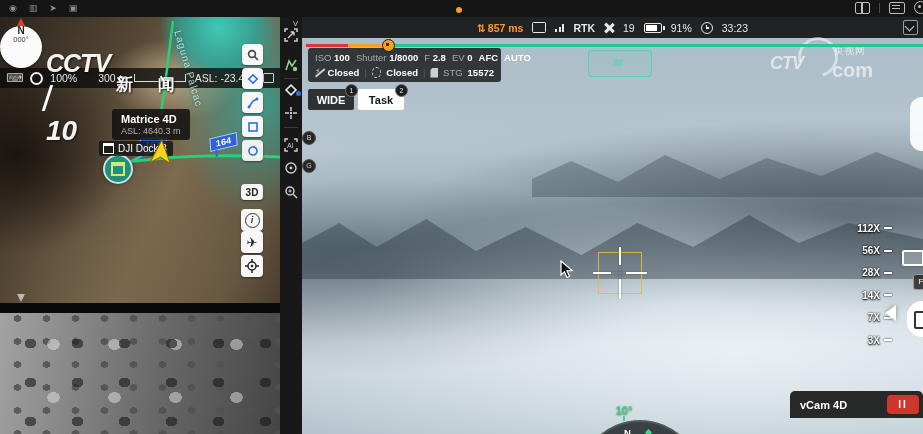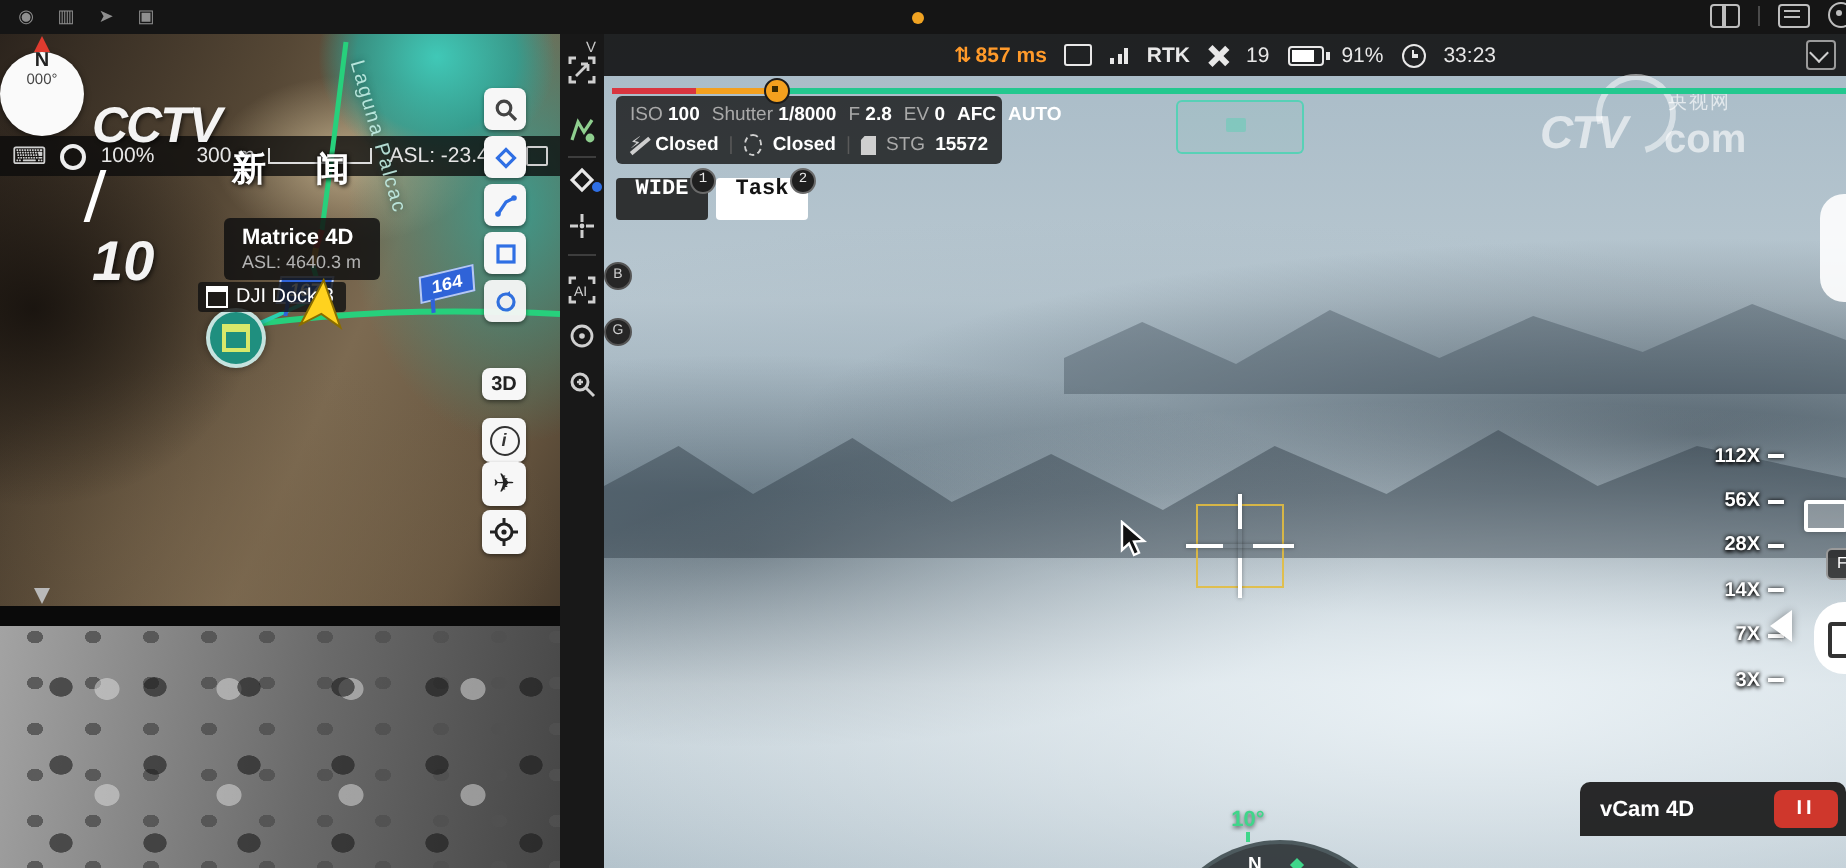--- a/index.html
+++ b/index.html
@@ -131,33 +131,33 @@
   .campanel .lab{color:#a9a9a9;}
   .campanel b{color:#fff;font-weight:bold;}
   .campanel .r2{display:flex;gap:5px;align-items:center;margin-top:4px;white-space:nowrap;}
   .campanel .vsep{color:#5a5a5a;}
   .noflash{position:relative;width:9px;height:10px;}
   .noflash:before{content:"\26A1";position:absolute;left:0;top:-1px;font-size:8px;color:#cfcfcf;}
   .noflash:after{content:"";position:absolute;left:-1px;top:4px;width:12px;height:1.5px;background:#cfcfcf;transform:rotate(-40deg);}
   .wb-ic{width:9px;height:9px;border:1.5px dashed #cfcfcf;border-radius:50%;}
   .sd-ic{width:9px;height:10px;background:#cfcfcf;clip-path:polygon(30% 0,100% 0,100% 100%,0 100%,0 25%);}
 
-  .lens{position:absolute;z-index:10;height:21px;border-radius:2px;display:flex;justify-content:center;
-      font-weight:bold;font-size:11px;font-family:Liberation Mono, monospace;}
+  .lens{position:absolute;z-index:10;height:21px;border-radius:2px;display:flex;align-items:center;justify-content:center;
+      font-weight:bold;font-size:11px;}
   .lens .nb{position:absolute;top:-5px;right:-4px;width:11px;height:11px;border-radius:50%;background:#1f1f1f;
       border:1px solid #6a6a6a;color:#e8e8e8;font-size:7px;font-weight:normal;line-height:11px;text-align:center;}
 
   .detect{left:286px;top:33px;width:62px;height:25px;border:1.5px solid rgba(62,214,176,.75);border-radius:3px;
       background:rgba(110,200,180,.10);z-index:9;}
   .detect i{position:absolute;left:24px;top:8px;width:10px;height:7px;background:rgba(62,214,176,.35);border-radius:1px;}
 
   .wm{left:468px;top:22px;width:140px;height:58px;z-index:9;color:rgba(255,255,255,.6);}
   .wm .ring{position:absolute;left:28px;top:-2px;width:34px;height:34px;border:3px solid rgba(255,255,255,.5);
       border-radius:50%;border-bottom-color:transparent;transform:rotate(30deg);}
-  .wm .b1{position:absolute;left:0px;top:14px;font-size:23px;font-weight:bold;font-style:italic;letter-spacing:-1px;}
+  .wm .b1{position:absolute;left:0px;top:14px;font-size:18px;font-weight:bold;font-style:italic;letter-spacing:-1px;}
   .wm .b2{position:absolute;left:62px;top:20px;font-size:20px;font-weight:bold;}
   .wm .b3{position:absolute;left:64px;top:6px;font-size:9.5px;letter-spacing:1px;color:rgba(255,255,255,.65);}
 
   .target{left:296px;top:235px;width:42px;height:40px;border:1.5px solid rgba(226,188,64,.9);z-index:12;}
   .target:before{content:"";position:absolute;left:50%;top:-6px;bottom:-6px;width:2px;margin-left:-1px;
       background:linear-gradient(#fff 34%,transparent 34%,transparent 62%,#fff 62%);box-shadow:0 0 2px rgba(0,0,0,.35);}
   .target:after{content:"";position:absolute;top:50%;left:-6px;right:-6px;height:2px;margin-top:-1px;
       background:linear-gradient(90deg,#fff 34%,transparent 34%,transparent 62%,#fff 62%);box-shadow:0 0 2px rgba(0,0,0,.35);}
   .cursor{left:258px;top:243px;z-index:25;}
 

